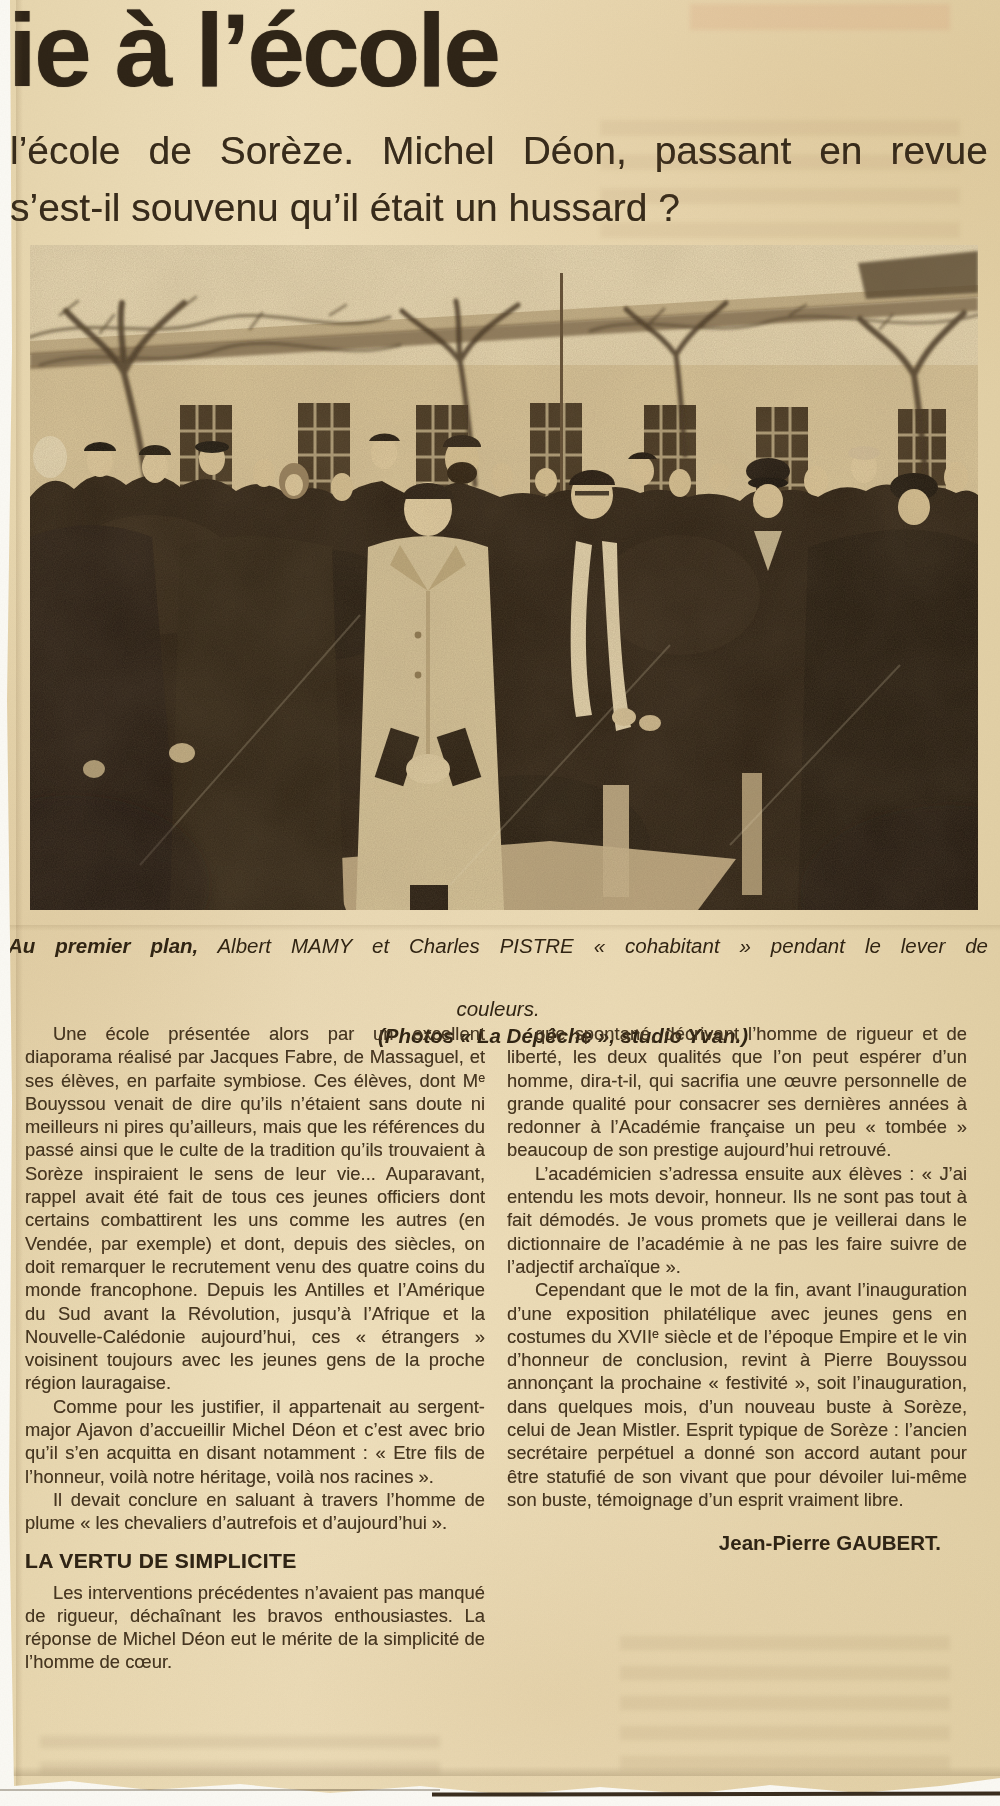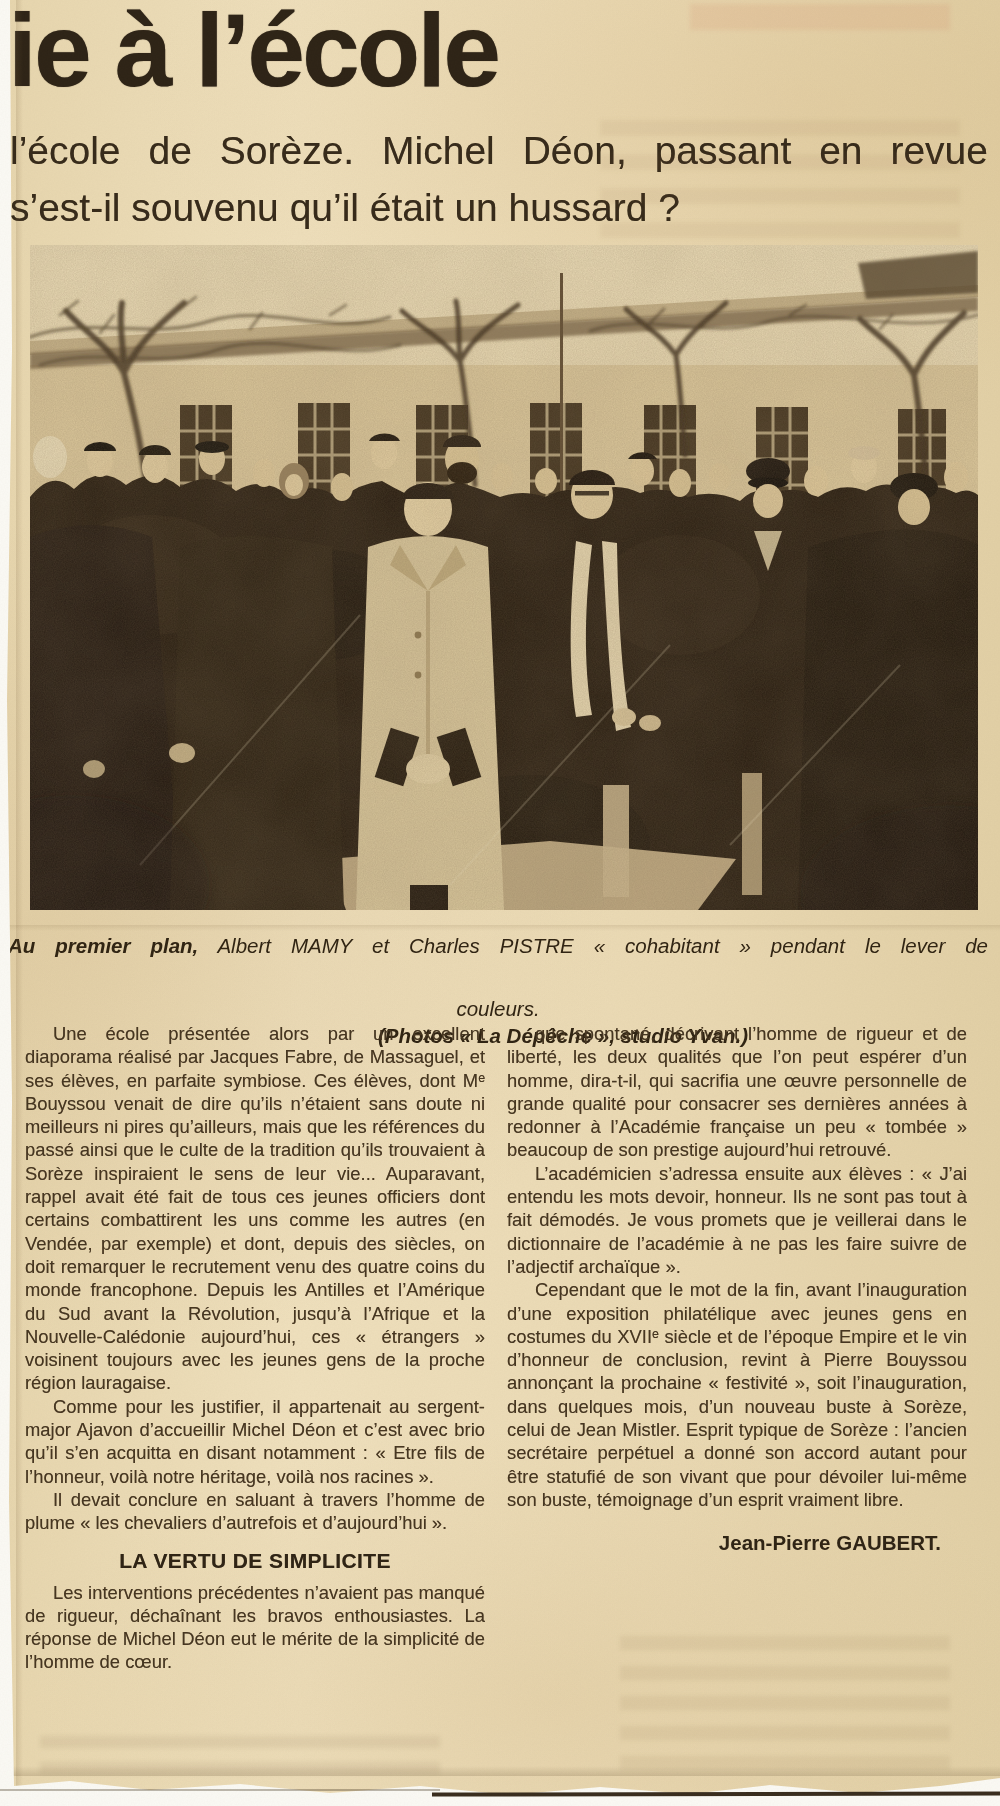--- a/index.html
+++ b/index.html
@@ -45,21 +45,21 @@
   .caption .lead{font-weight:700;}
   .caption .l2{text-align:center;margin-top:36px;}
   .caption .credit{text-align:center;font-weight:700;padding-left:130px;}
   
   .article{position:absolute;top:1022px;left:25px;width:942px;height:760px;
     display:flex;gap:22px;color:#453520;}
   .col{width:460px;}
   .col p{margin:0;font-size:18.4px;line-height:23.3px;text-align:justify;
     text-indent:28px;text-shadow:0 0 .5px rgba(62,47,28,.45);}
   .col h3{margin:14px 0 8px 0;font-size:21px;letter-spacing:.4px;color:#2e2314;
-    text-shadow:0 0 .6px rgba(46,35,20,.5);text-align:center;}
+    text-shadow:0 0 .6px rgba(46,35,20,.5);}
   .signature{margin-top:20px;text-align:right;padding-right:26px;
     font-size:20.5px;font-weight:700;color:#2e2314;}
   
   .smudge{position:absolute;pointer-events:none;filter:blur(2px);}
   .sm1{top:118px;left:600px;width:360px;height:120px;
     background:repeating-linear-gradient(0deg,rgba(130,95,60,.07) 0 16px,transparent 16px 34px);}
   .sm2{top:4px;left:690px;width:260px;height:26px;background:rgba(205,95,70,.10);}
   .sm3{top:1635px;left:620px;width:330px;height:135px;
     background:repeating-linear-gradient(0deg,rgba(120,88,55,.08) 0 14px,transparent 14px 30px);}
   .sm4{top:1732px;left:40px;width:400px;height:42px;

